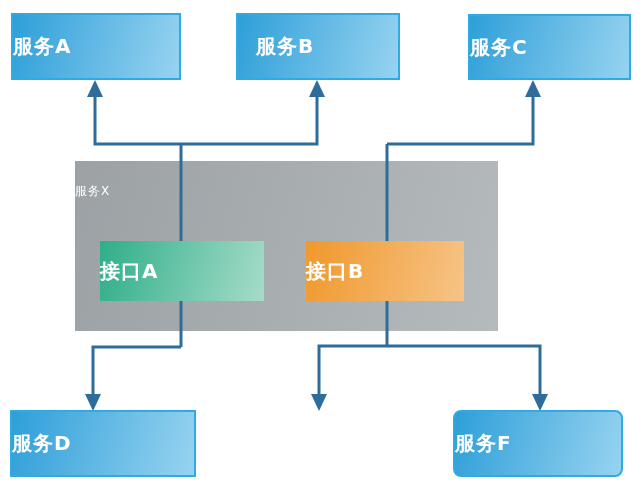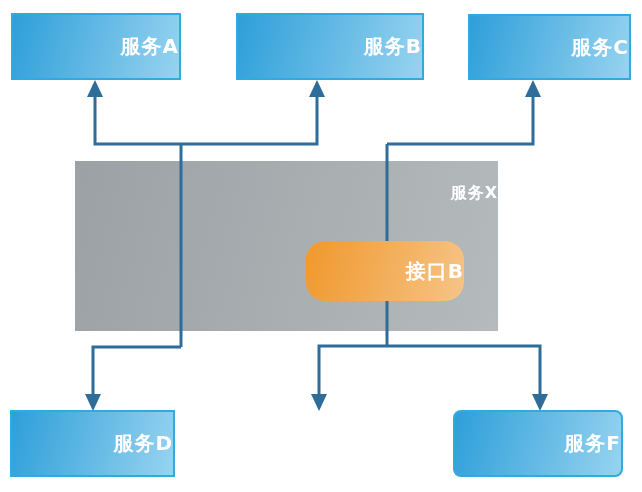--- a/index.html
+++ b/index.html
@@ -3,53 +3,52 @@
 <meta charset="utf-8">
 <style>
   html,body { margin:0; padding:0; background:#ffffff; }
   .canvas {
     position:relative; width:642px; height:492px; overflow:hidden;
     background:#ffffff;
     font-family:"DejaVu Sans","Liberation Sans",sans-serif;
   }
   .box {
     position:absolute; box-sizing:border-box;
-    display:flex; align-items:center; justify-content:flex-end;
+    display:flex; align-items:center; justify-content:flex-start;
     color:#ffffff; font-weight:bold; font-size:20px; letter-spacing:1px;
   }
   .svc {
     background:linear-gradient(105deg,#2E9FD9 0%,#97D3F0 100%);
     border:2px solid #2FABE1;
     z-index:3;
   }
   .svc-a { left:11px;  top:13px;  width:170px; height:67px; }
-  .svc-b { left:236px; top:13px;  width:188px; height:67px; }
+  .svc-b { left:236px; top:13px;  width:164px; height:67px;padding-left:18px; }
   .svc-c { left:468px; top:14px;  width:163px; height:66px; }
-  .svc-d { left:10px;  top:410px; width:165px; height:67px; }
+  .svc-d { left:10px;  top:410px; width:186px; height:67px; }
   .svc-e { left:237px; top:410px; width:163px; height:67px; }
   .svc-f { left:453px; top:410px; width:170px; height:67px;border-radius:8px; }
   .container-x {
     left:75px; top:161px; width:423px; height:170px;
     background:linear-gradient(105deg,#9BA1A4 0%,#B5BABC 100%);
     z-index:1;
   }
   .container-title {
     position:absolute; left:75px; top:183px; width:423px;
-    text-align:right; color:#ffffff; font-weight:bold; font-size:16px;
+    text-align:left; color:#ffffff; font-weight:normal; font-size:12px;
     letter-spacing:1px; z-index:1;
   }
   .iface { z-index:3; }
   .iface-a {
     left:100px; top:241px; width:164px; height:60px;
     background:linear-gradient(105deg,#2FAE89 0%,#A6DCC9 100%);
   }
   .iface-b {
     left:306px; top:241px; width:158px; height:60px;
     background:linear-gradient(105deg,#F0982C 0%,#F6C487 100%);
-    border-radius:19px;
   }
   .wires { position:absolute; left:0; top:0; z-index:2; }
 </style>
 </head>
 <body>
 
 <div class="canvas">
 
   <div class="box container-x"></div>
   <div class="container-title">服务X</div>
@@ -69,20 +68,23 @@
     <path d="M319,395 L319,346 L540,346 L540,395" fill="none" stroke-width="3" stroke="#2E6D99"></path>
 
     <polygon points="95,80 87,97 103,97" fill="#2E6D99"></polygon>
     <polygon points="317,80 309,97 325,97" fill="#2E6D99"></polygon>
     <polygon points="533,80 525,97 541,97" fill="#2E6D99"></polygon>
     <polygon points="93,411 85,394 101,394" fill="#2E6D99"></polygon>
     <polygon points="319,411 311,394 327,394" fill="#2E6D99"></polygon>
     <polygon points="540,411 532,394 548,394" fill="#2E6D99"></polygon>
   </svg>
 
+  <div class="box iface iface-a">
+    <span>接口A</span>
+  </div>
   <div class="box iface iface-b">
     <span>接口B</span>
   </div>
 
   <div class="box svc svc-a">
     <span>服务A</span>
   </div>
   <div class="box svc svc-b">
     <span>服务B</span>
   </div>

